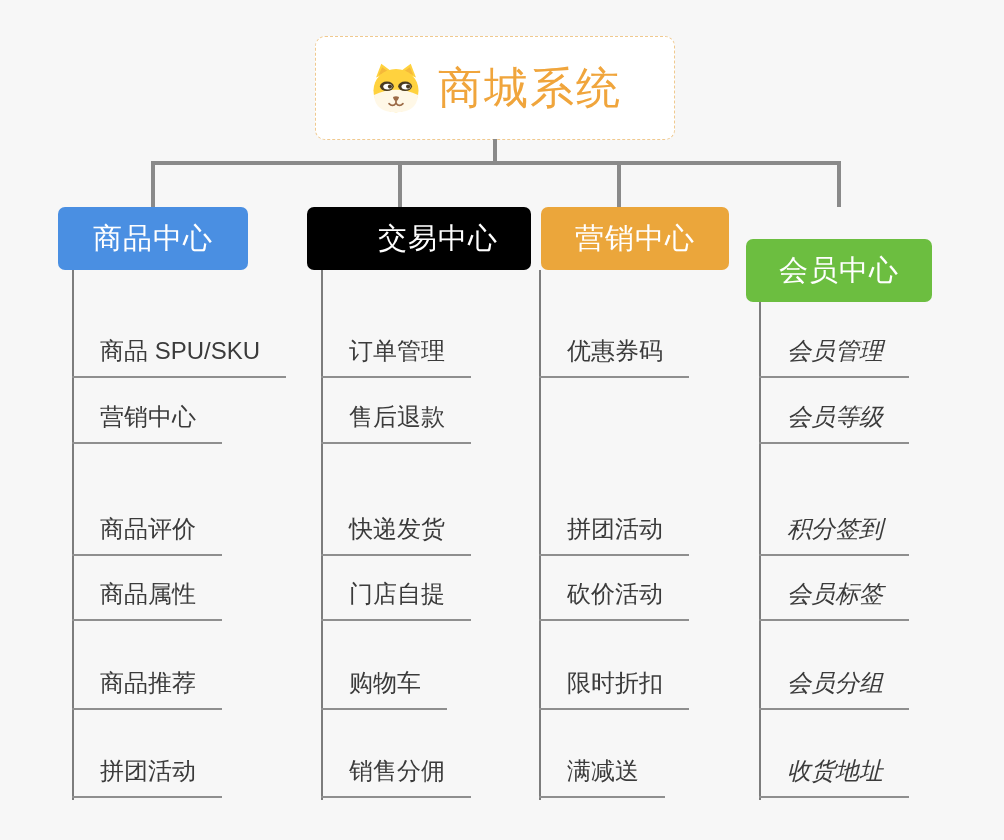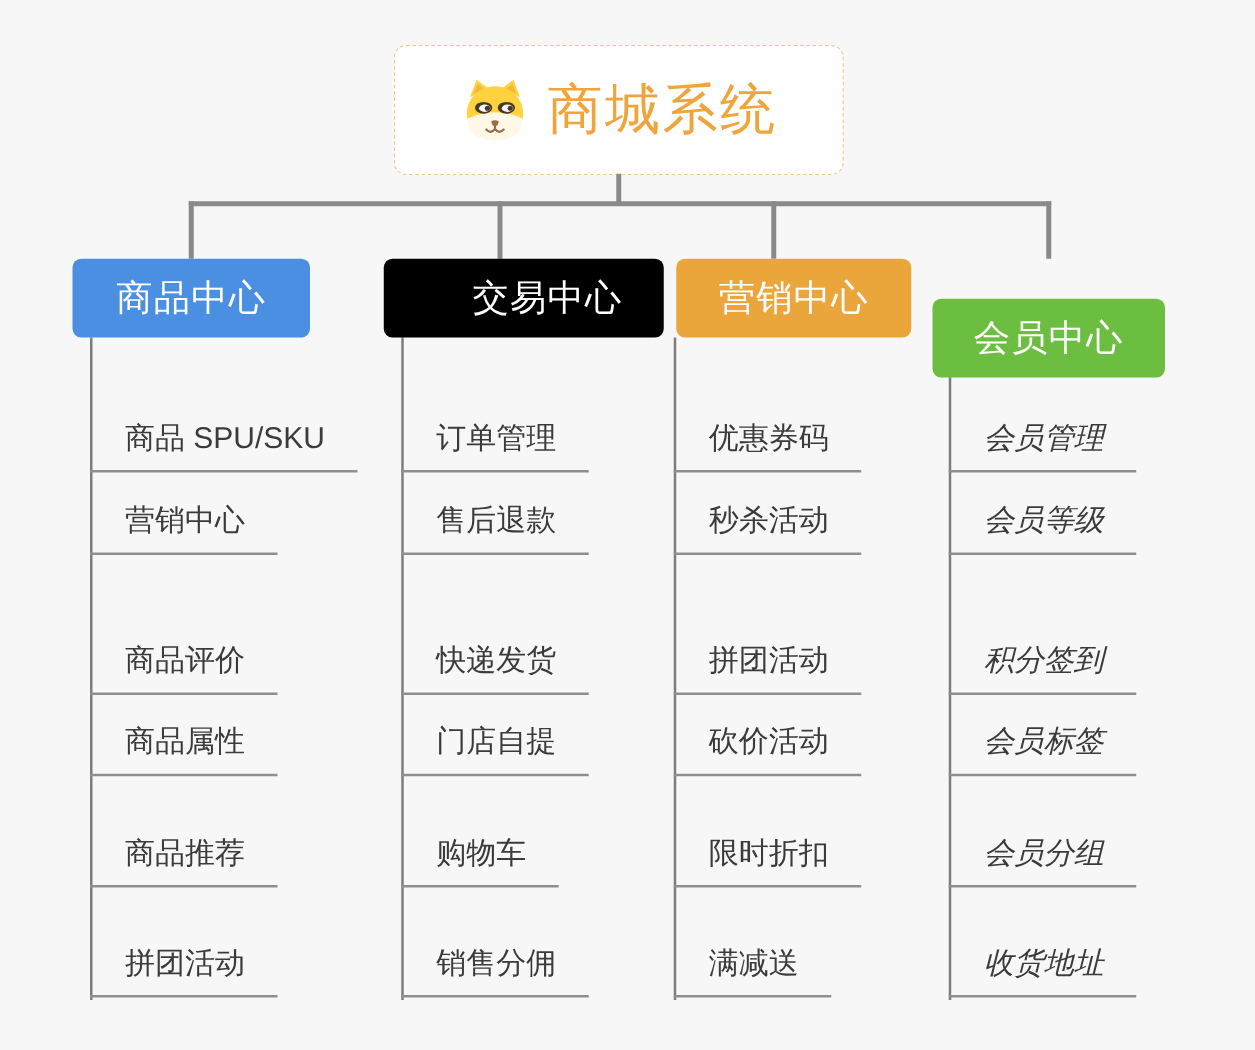--- a/index.html
+++ b/index.html
@@ -130,21 +130,20 @@
   <div class="leaf col-0 row-5">拼团活动</div>
 
   <div class="leaf col-1 row-0">订单管理</div>
   <div class="leaf col-1 row-1">售后退款</div>
   <div class="leaf col-1 row-2">快递发货</div>
   <div class="leaf col-1 row-3">门店自提</div>
   <div class="leaf col-1 row-4">购物车</div>
   <div class="leaf col-1 row-5">销售分佣</div>
 
   <div class="leaf col-2 row-0">优惠券码</div>
-  <div class="leaf col-2 row-1">秒杀活动</div>
   <div class="leaf col-2 row-2">拼团活动</div>
   <div class="leaf col-2 row-3">砍价活动</div>
   <div class="leaf col-2 row-4">限时折扣</div>
   <div class="leaf col-2 row-5">满减送</div>
 
   <div class="leaf col-3 row-0">会员管理</div>
   <div class="leaf col-3 row-1">会员等级</div>
   <div class="leaf col-3 row-2">积分签到</div>
   <div class="leaf col-3 row-3">会员标签</div>
   <div class="leaf col-3 row-4">会员分组</div>

